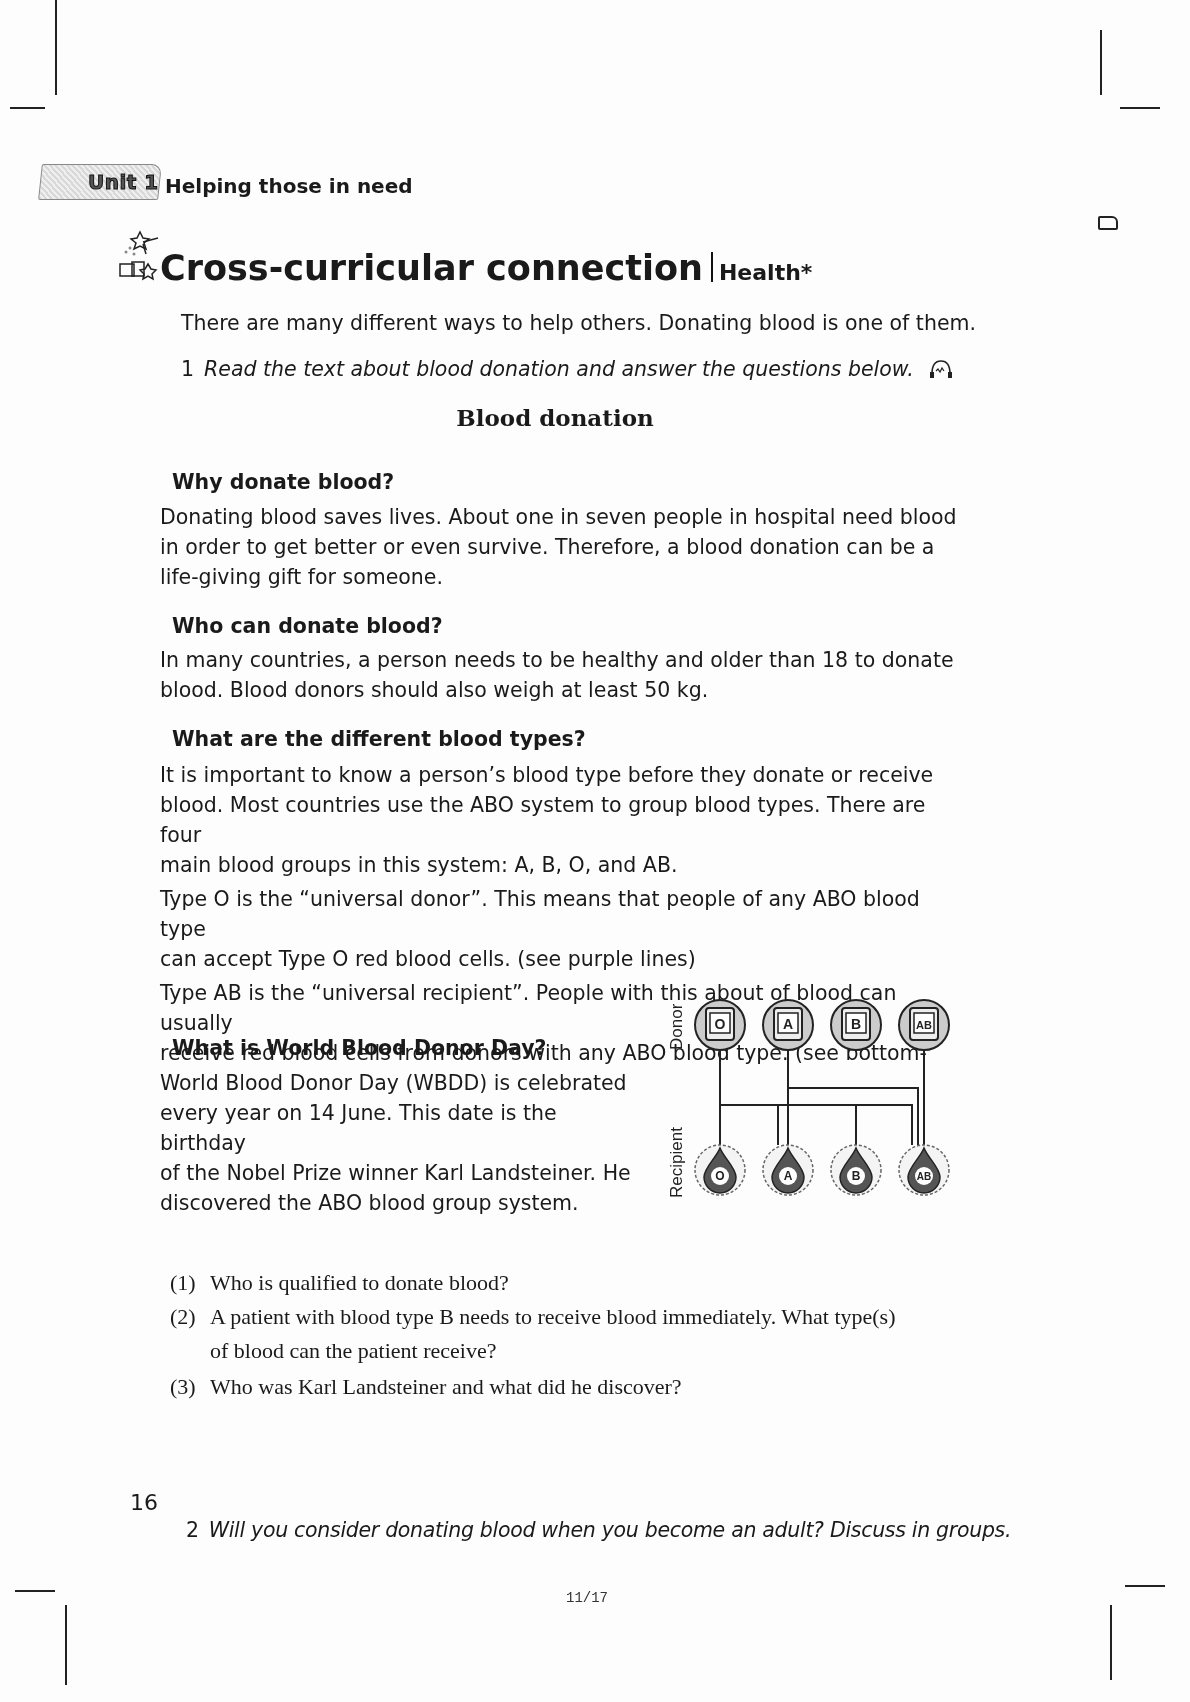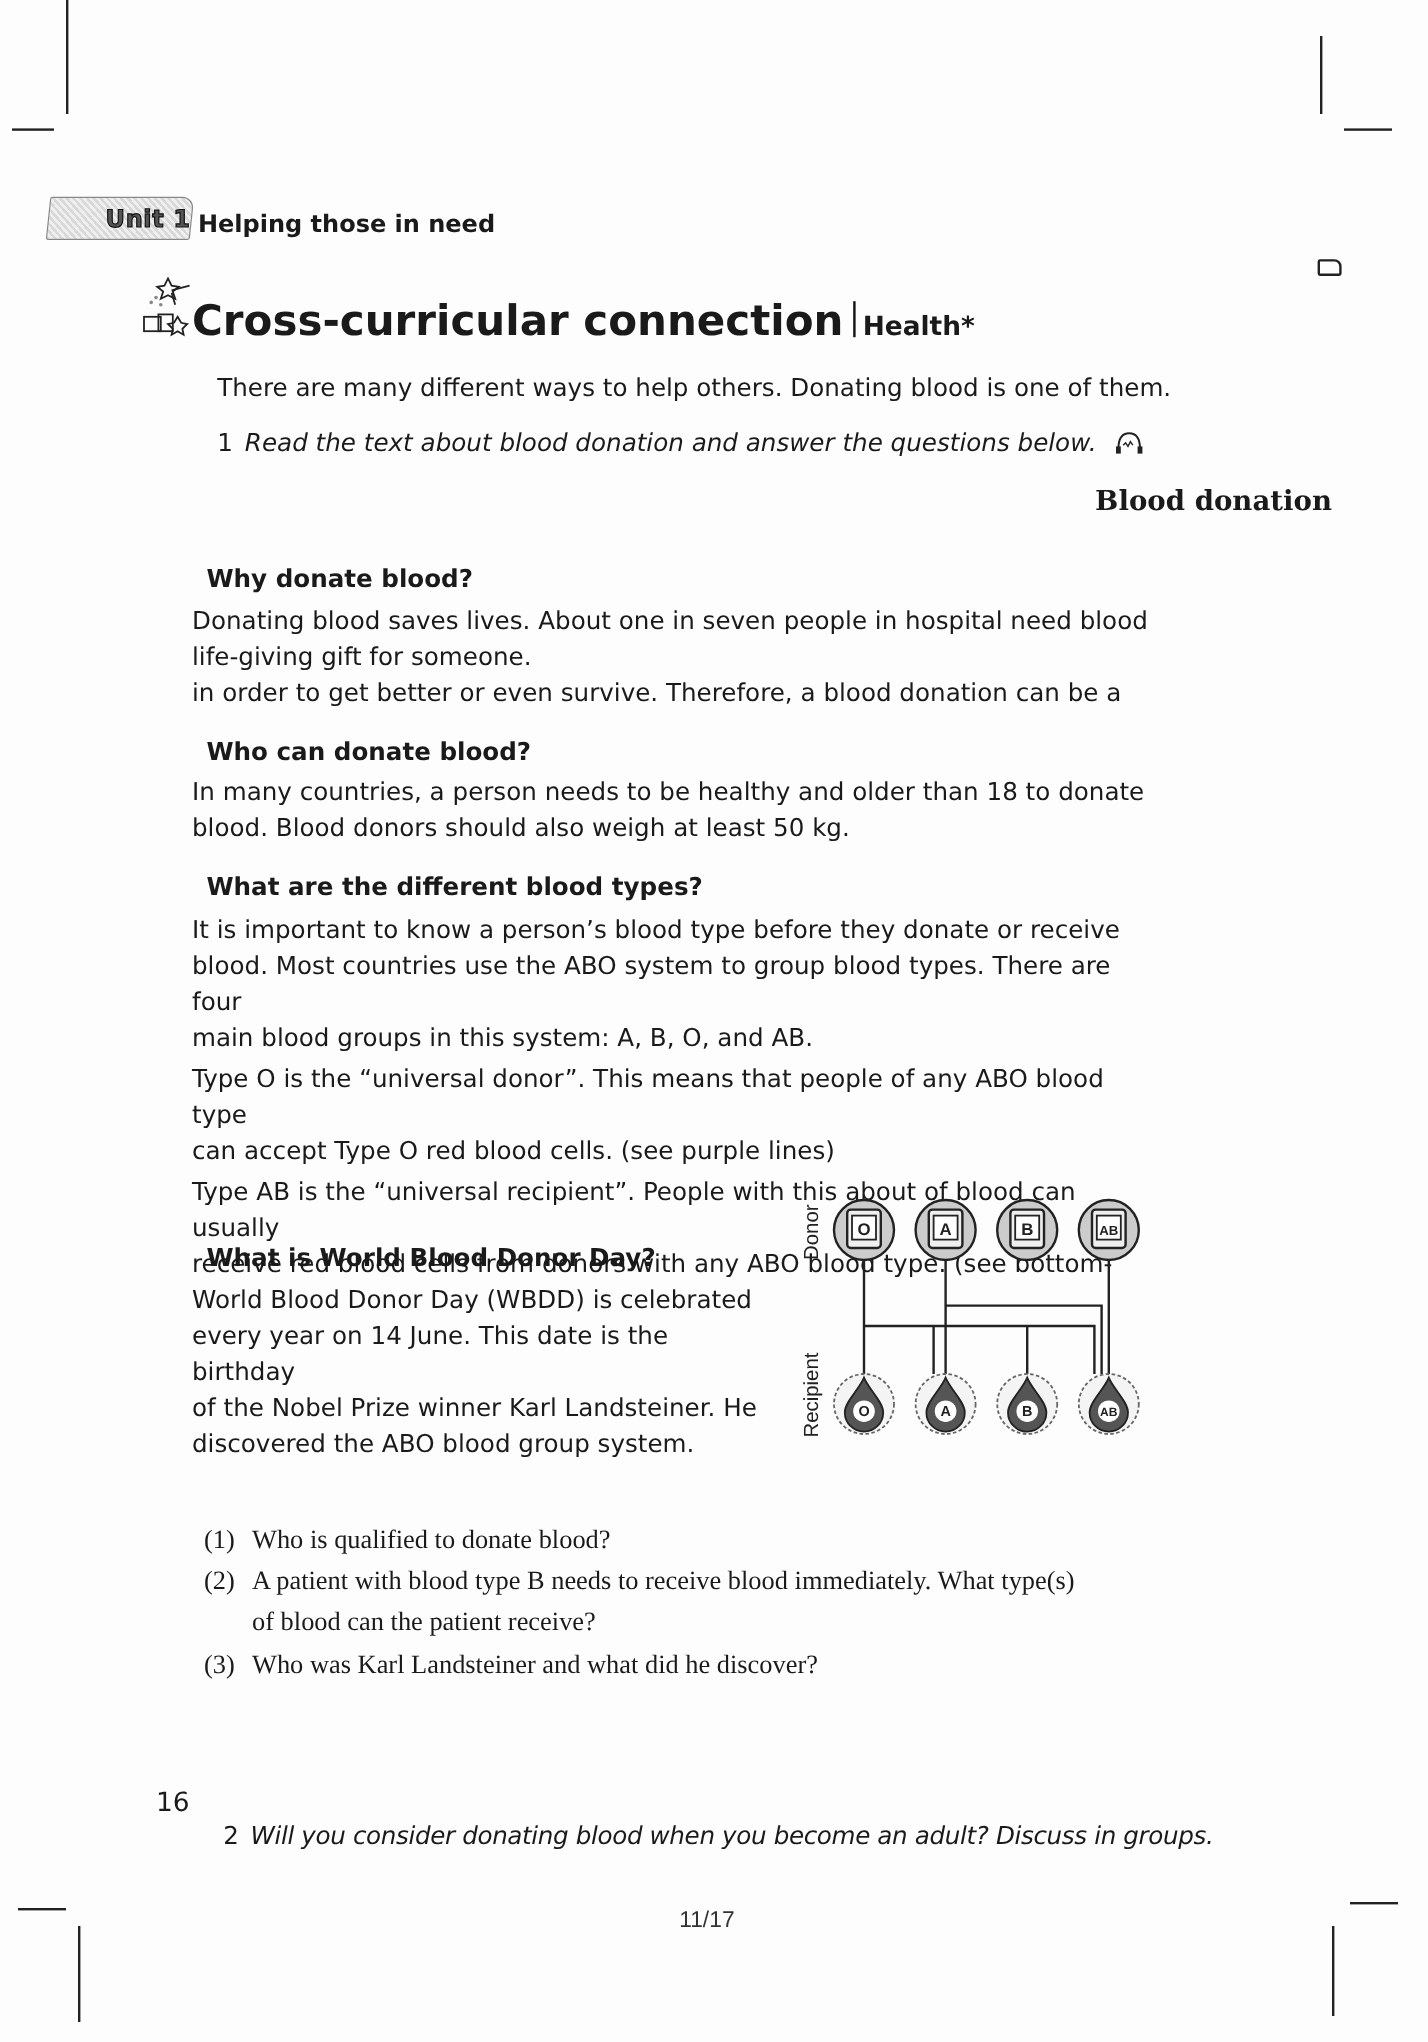--- a/index.html
+++ b/index.html
@@ -18,27 +18,27 @@
   .unit-label {
     position: absolute; left: 88px; top: 170px; font-weight: bold; font-size: 20px;
     color: #555; -webkit-text-stroke: 1px #111; letter-spacing: 0.5px;
   }
   .unit-title { position: absolute; left: 165px; top: 174px; font-weight: bold; font-size: 20px; }
   .section-title { position: absolute; left: 160px; top: 248px; font-weight: bold; font-size: 35px; text-align: center; }
   .section-bar { display:inline-block; width:2px; height:30px; background:#111; margin:0 6px 0 8px; vertical-align:-2px;}
   .section-sub { font-size: 22px; font-weight: bold; }
   .p { position: absolute; font-size: 20.5px; line-height: 30px; margin-left: 16px; }
   .italic { font-style: italic; }
-  .doc-title { position:absolute; left:0; width:1110px; text-align:right; top:404px; font-family:"DejaVu Serif",serif; font-weight:bold; font-size:23px; }
+  .doc-title { position:absolute; left:0; width:1110px; text-align:center; top:404px; font-family:"DejaVu Serif",serif; font-weight:bold; font-size:23px; }
   .h { position:absolute; left:172px; font-weight:bold; font-size:20.5px; }
   .body-text { position:absolute; left:160px; font-size:20.5px; line-height:30px; width:800px; }
   .q { position:absolute; left:170px; font-family:"Liberation Serif", serif; font-size:22px; line-height:34px; }
   .q .num { display:inline-block; width:40px; }
   .page-num { position:absolute; left:130px; top:1490px; font-size:22px; }
-  .footer-num { position:absolute; left:566px; top:1590px; font-family:Liberation Sans, sans-serif; font-size:19px; color:#333; }
+  .footer-num { position:absolute; left:566px; top:1590px; font-family:Liberation Mono, monospace; font-size:14px; color:#333; }
   .diagram { position:absolute; left:660px; top:990px; width:300px; height:220px; }
   .diagram text { font-family: "Liberation Sans", sans-serif; }
 </style>
 </head>
 <body>
 
 <div class="crop" style="left:55px;top:0;width:2px;height:95px"></div>
 <div class="crop" style="left:10px;top:107px;width:35px;height:2px"></div>
 <div class="crop" style="left:1100px;top:30px;width:2px;height:65px"></div>
 <div class="crop" style="left:1120px;top:107px;width:40px;height:2px"></div>
@@ -78,22 +78,22 @@
       <rect x="20" y="14" width="4" height="6" fill="#222"></rect>
     <path d="M8 13 l2 -2 2 3 2 -4 2 3" fill="none" stroke="#222" stroke-width="1.2"></path>
   </svg>
 </div>
 
 <div class="doc-title">Blood donation</div>
 
 <div class="h" style="top:470px">Why donate blood?</div>
 <div class="body-text" style="top:502px">
   <div>Donating blood saves lives.  About one in seven people in hospital need blood</div>
+  <div>in order to get better or even survive. Therefore, a blood donation can be a</div>
   <div>life-giving gift for someone.</div>
-  <div>in order to get better or even survive. Therefore, a blood donation can be a</div>
 </div>
 
 <div class="h" style="top:614px">Who can donate blood?</div>
 <div class="body-text" style="top:645px">
   <div>In many countries, a person needs to be healthy and older than 18 to donate</div>
   <div>blood. Blood donors should also weigh at least 50 kg.</div>
 </div>
 
 <div class="h" style="top:727px">What are the different blood types?</div>
 <div class="body-text" style="top:760px">

